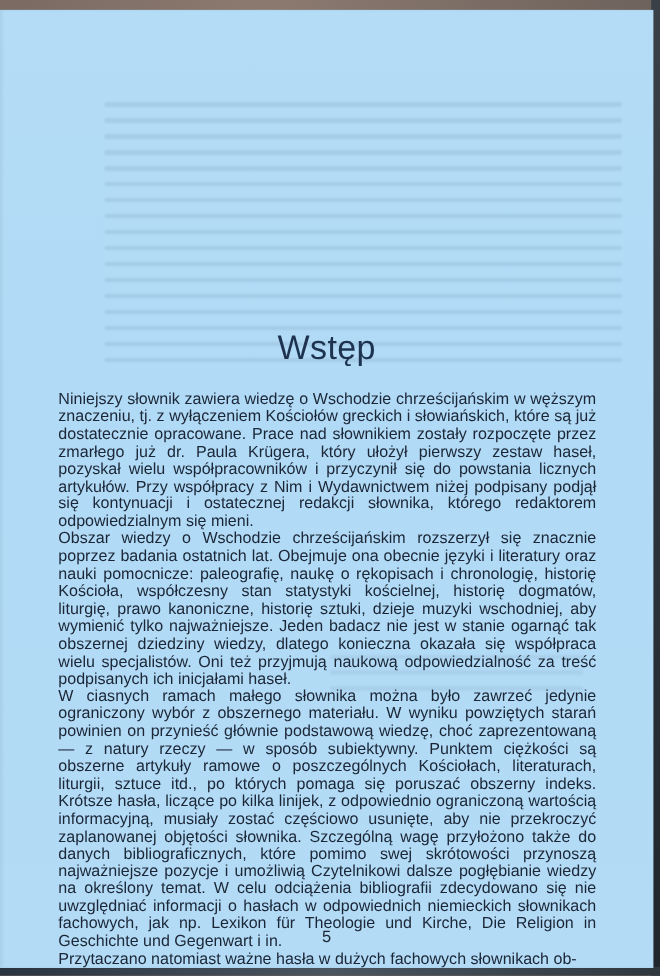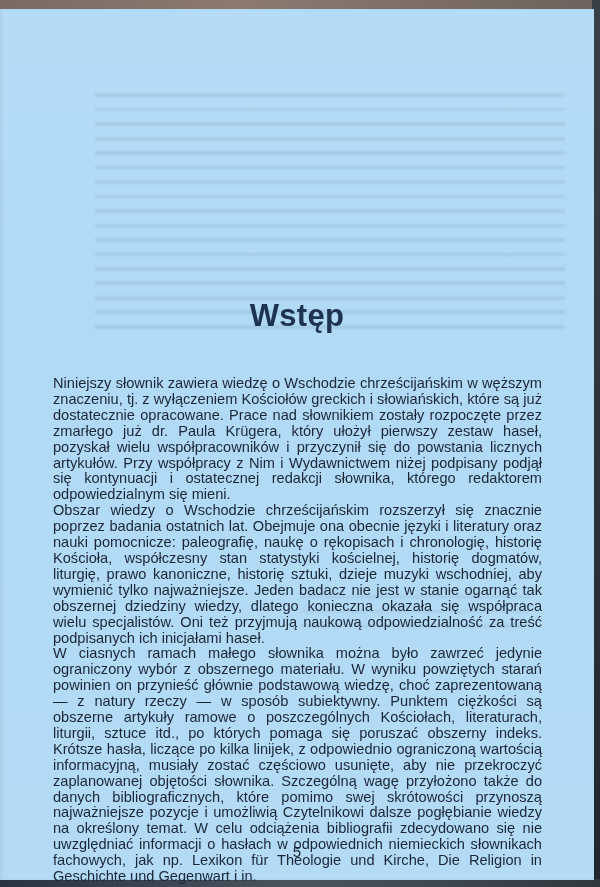--- a/index.html
+++ b/index.html
@@ -39,43 +39,43 @@
   }
   .title {
     position: absolute; left: 0; width: 594px; top: 289px;
     text-align: center;
     font-size: 31px; color: #1d3350; letter-spacing: 0.3px;
   }
   .body-text {
     position: absolute; left: 53px; top: 347px; width: 489px;
     font-size: 14.6px; line-height: 15.9px; color: #1b2636;
     text-align: justify;
-    margin-top: 20px;
   }
   .body-text p { margin: 0; text-indent: 0; }
   .body-text p + p { margin-top: 0; }
   .body-text .it { }
   .page-number {
     position: absolute; left: 0; width: 594px; top: 834px;
     text-align: center; font-size: 15px; color: #1b2636;
   }
 </style>
 </head>
 <body>
 
 <div class="backdrop-top"></div>
 <div class="backdrop-right"></div>
 <div class="backdrop-bottom"></div>
 
 <div class="page">
   <div class="ghost"></div>
   <div class="ghost lower"></div>
 
-  <h1 class="title" style="margin:0;font-weight:bold;">Wstęp</h1>
+  <h1 class="title" style="margin:0;font-weight:normal;">Wstęp</h1>
 
   <div class="body-text">
     <p>Niniejszy słownik zawiera wiedzę o Wschodzie chrześcijańskim w węższym znaczeniu, tj. z wyłączeniem Kościołów greckich i słowiańskich, które są już dostatecznie opracowane. Prace nad słownikiem zostały rozpoczęte przez zmarłego już dr. Paula Krügera, który ułożył pierwszy zestaw haseł, pozyskał wielu współpracowników i przyczynił się do powstania licznych artykułów. Przy współpracy z Nim i Wydawnictwem niżej podpisany podjął się kontynuacji i ostatecznej redakcji słownika, którego redaktorem odpowiedzialnym się mieni.</p>
     <p>Obszar wiedzy o Wschodzie chrześcijańskim rozszerzył się znacznie poprzez badania ostatnich lat. Obejmuje ona obecnie języki i literatury oraz nauki pomocnicze: paleografię, naukę o rękopisach i chronologię, historię Kościoła, współczesny stan statystyki kościelnej, historię dogmatów, liturgię, prawo kanoniczne, historię sztuki, dzieje muzyki wschodniej, aby wymienić tylko najważniejsze. Jeden badacz nie jest w stanie ogarnąć tak obszernej dziedziny wiedzy, dlatego konieczna okazała się współpraca wielu specjalistów. Oni też przyjmują naukową odpowiedzialność za treść podpisanych ich inicjałami haseł.</p>
     <p><span>W ciasnych ramach małego słownika można było zawrzeć jedynie ograniczony wybór z obszernego materiału. W wyniku powziętych starań powinien on przynieść głównie podstawową wiedzę, choć zaprezentowaną — z natury rzeczy — w sposób subiektywny. Punktem ciężkości są obszerne artykuły ramowe o poszczególnych Kościołach, literaturach, liturgii, sztuce itd., po których pomaga się poruszać obszerny indeks. Krótsze hasła, liczące po kilka linijek, z odpowiednio ograniczoną wartością informacyjną, musiały zostać częściowo usunięte, aby nie przekroczyć zaplanowanej objętości słownika. Szczególną wagę przyłożono także do danych bibliograficznych, które pomimo swej skrótowości przynoszą najważniejsze pozycje i umożliwią Czytelnikowi dalsze pogłębianie wiedzy na określony temat. W celu odciążenia bibliografii zdecydowano się nie uwzględniać informacji o hasłach w odpowiednich niemieckich słownikach fachowych, jak np. </span><span class="it">Lexikon für Theologie und Kirche</span><span class="it">, </span><span class="it">Die Religion in Geschichte und Gegenwart</span><span> i in.</span></p>
+    <p style="text-align:left;">Przytaczano natomiast ważne hasła w dużych fachowych słownikach ob-</p>
   </div>
 
   <div class="page-number">5</div>
 </div>
 
 </body></html>

